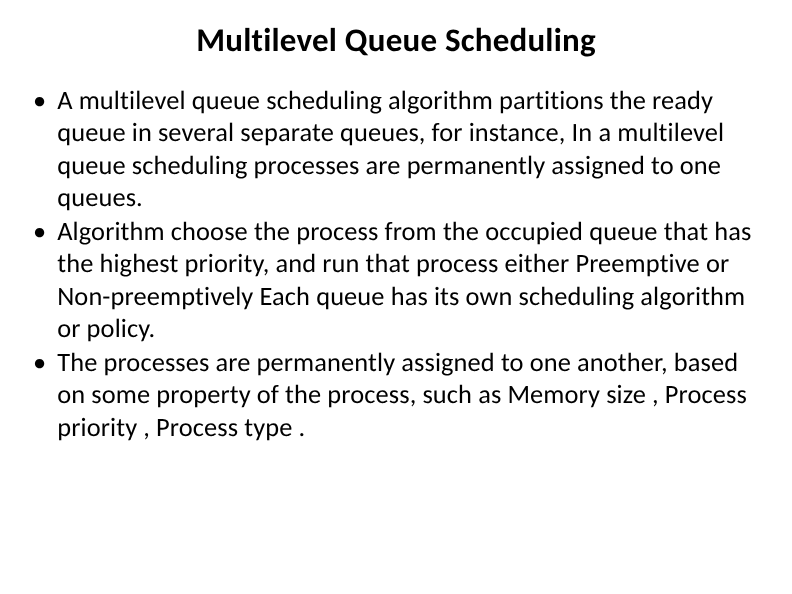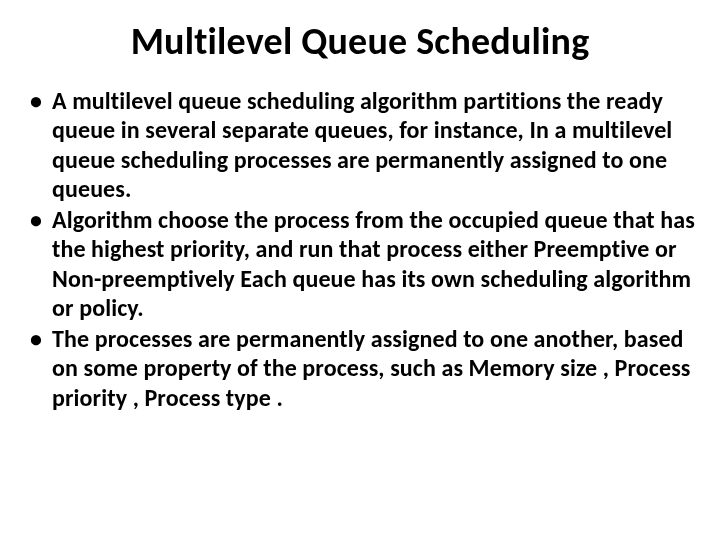--- a/index.html
+++ b/index.html
@@ -1,31 +1,30 @@
 <!DOCTYPE html>
 <html><head>
   <meta charset="utf-8">
   <style>
     * {
       margin: 0;
       padding: 0;
       box-sizing: border-box;
-      font-weight: bold;
     }
     body {
       width: 720px;
       height: 540px;
       background: #ffffff;
       font-family: Calibri, "Segoe UI", Arial, sans-serif;
       color: #000000;
       padding: 18px 18px 18px 18px;
       overflow: hidden;
     }
     .slide-title {
-      font-size: 38px;
+      font-size: 30px;
       font-weight: 700;
       text-align: center;
       margin-bottom: 22px;
       letter-spacing: 0.2px;
     }
     .bullet-list {
       list-style: none;
       padding-left: 8px;
     }
     .bullet-item {

